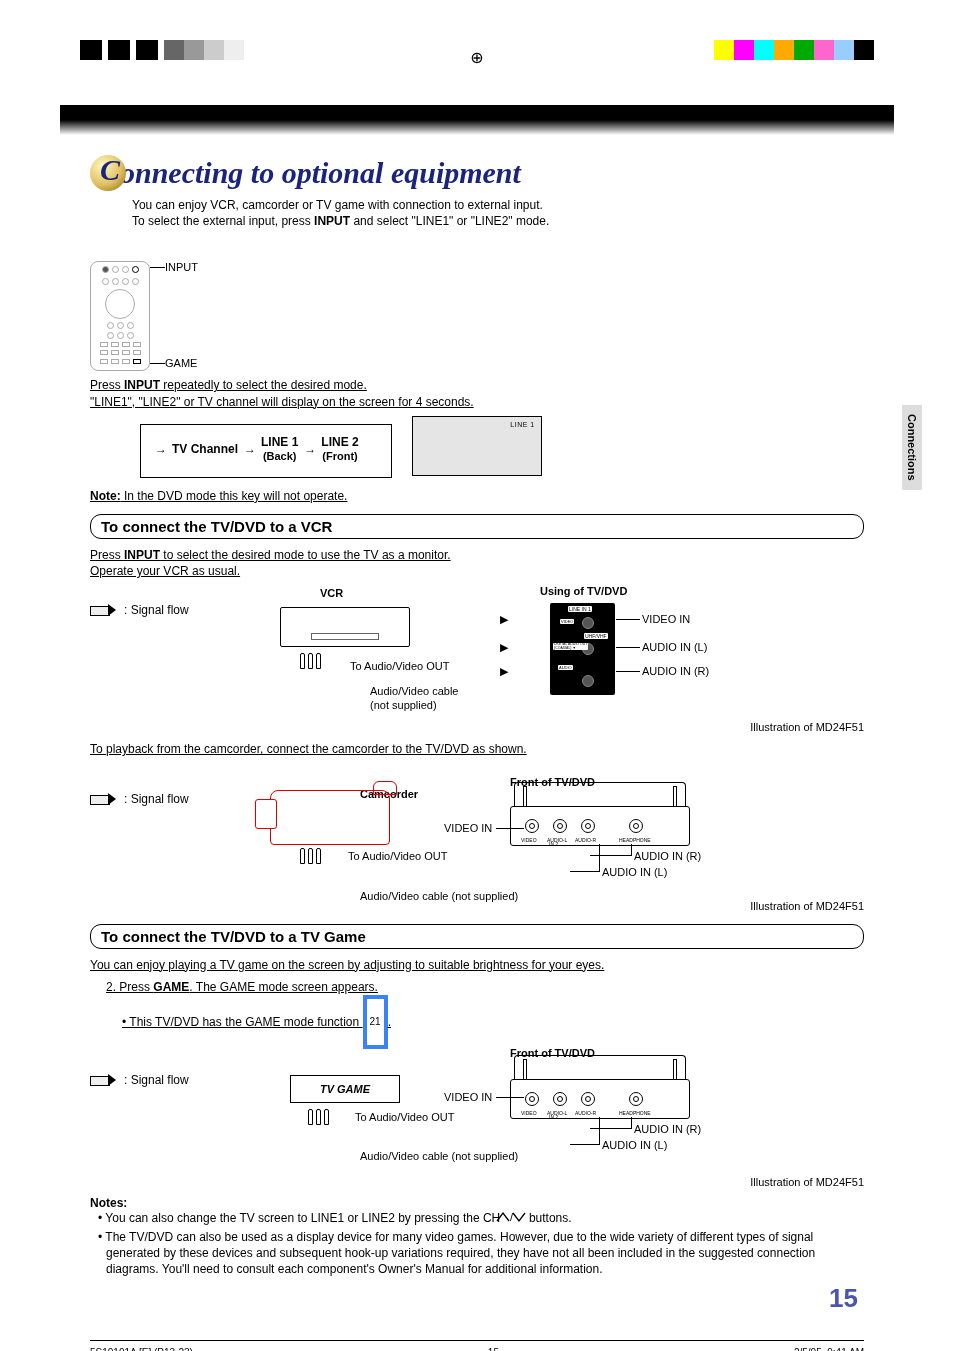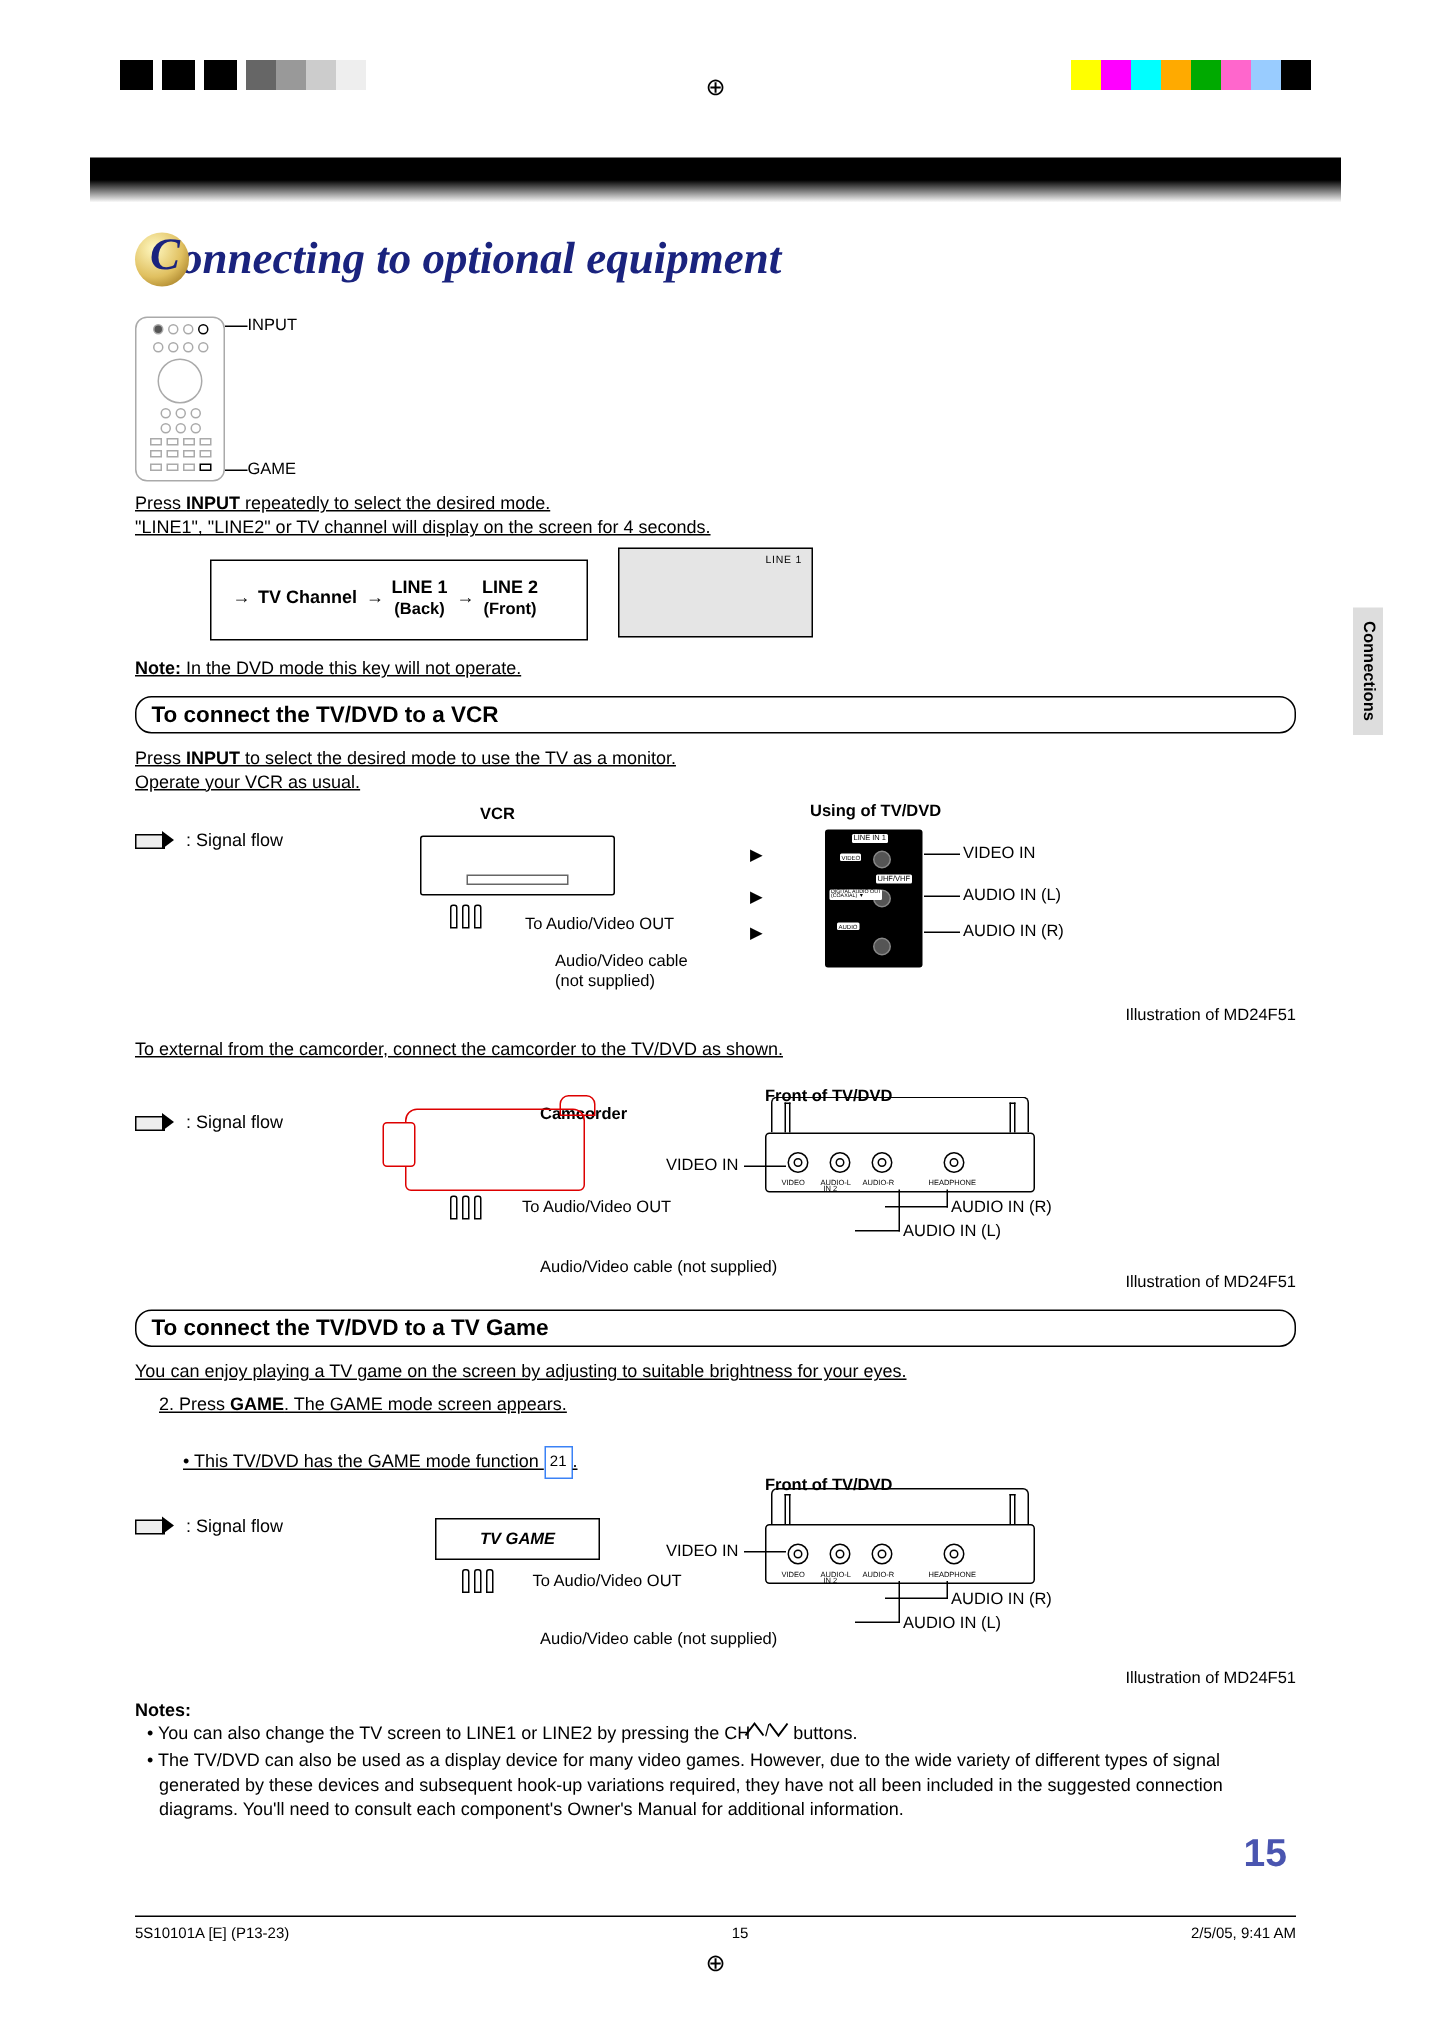--- a/index.html
+++ b/index.html
@@ -86,21 +86,21 @@
 
   .notes-block { margin-top: 6px; font-size: 12px; }
   .notes-block ul { list-style: none; padding-left: 8px; }
   .notes-block li { text-indent: -8px; padding-left: 8px; line-height: 1.35; margin-bottom: 2px; }
 
   .page-num { text-align: right; font-size: 26px; font-weight: bold; color: #4a55b0; margin-top: 6px; padding-right: 6px; }
 
   .footer-line { border-top: 1px solid #000; margin: 16px 30px 0 30px; }
   .footer { display: flex; justify-content: space-between; font-size: 10px; padding: 6px 30px 0 30px; }
   .ch-icon { display: inline-block; vertical-align: middle; }
-  .ref-box { display: inline-block; border: 1px solid #3b82f6; padding: 4px 3px; font-size: 10px; line-height: 12px; vertical-align: 1px; margin-top: 19px; }
+  .ref-box { display: inline-block; border: 4px solid #3b82f6; padding: 17px 3px; font-size: 10px; line-height: 12px; vertical-align: 1px; }
   .plugs { position: absolute; display: flex; gap: 3px; }
   .plug { width: 5px; height: 16px; border: 1px solid #000; border-radius: 2px 2px 0 0; background: #fff; }
 </style>
 </head>
 <body>
 
 <div class="page">
   <div class="top-marks">
     <div class="bw-marks">
       <div style="width:22px;background:#000"></div>
@@ -132,20 +132,23 @@
     <div class="side-tab">
         <span>Connections</span>
       </div>
 
     <div class="title-row">
       <div class="title-block">
         <div class="title">
           <span class="title-c"></span>
           <span>onnecting to optional equipment</span>
         </div>
+        <p class="intro">
+          <span>You can enjoy VCR, camcorder or TV game with connection to external input. To select the external input, press </span><b>INPUT</b><span> and select "LINE1" or "LINE2" mode.</span>
+        </p>
       </div>
       <div class="remote-area">
         <div class="remote">
           <div class="row" style="top:4px">
               <div class="btn" style="background:#555"></div>
               <div class="btn"></div>
               <div class="btn"></div>
               <div class="btn" style="border:1.5px solid #000"></div>
             </div>
           <div class="row" style="top:16px">
@@ -250,21 +253,21 @@
       <div class="rear-arrow" style="left:410px;top:80px">▶</div>
       <div class="small-label" style="left:552px;top:28px">VIDEO IN</div>
       <div class="small-label" style="left:552px;top:56px">AUDIO IN (L)</div>
       <div class="small-label" style="left:552px;top:80px">AUDIO IN (R)</div>
       <div style="position:absolute;left:526px;top:34px;width:24px;border-top:1px solid #000"></div>
       <div style="position:absolute;left:526px;top:62px;width:24px;border-top:1px solid #000"></div>
       <div style="position:absolute;left:526px;top:86px;width:24px;border-top:1px solid #000"></div>
       <div class="illus">Illustration of MD24F51</div>
     </div>
 
-    <p class="body-text">To external from the camcorder, connect the camcorder to the TV/DVD as shown.</p>
+    <p class="body-text">To playback from the camcorder, connect the camcorder to the TV/DVD as shown.</p>
     <div class="diagram-zone">
       <div class="signal-flow" style="position:absolute;left:0;top:28px">
         <span class="sf-arrow"></span>
         <span>: Signal flow</span>
       </div>
       <div class="device-label" style="left:270px;top:24px">Camcorder</div>
       <div class="device-box camcorder">
         <div style="position:absolute;left:-16px;top:8px;width:22px;height:30px;border:1.5px solid #d00;border-radius:3px;background:#fff"></div>
         <div style="position:absolute;right:-8px;top:-10px;width:24px;height:14px;border:1.5px solid #d00;border-radius:6px 6px 0 0"></div>
       </div>

